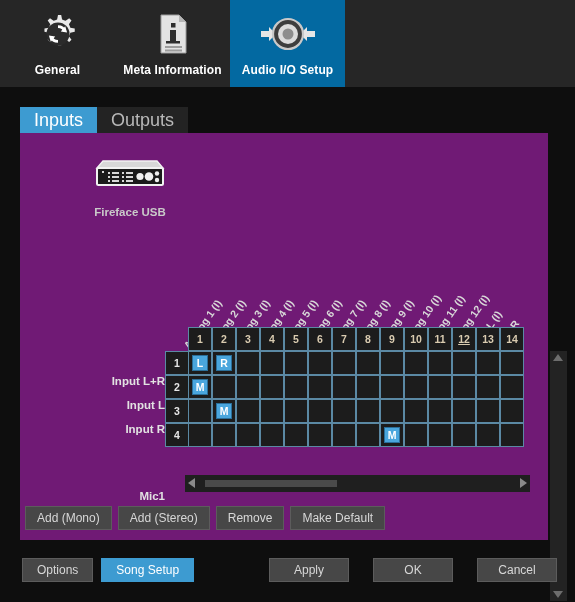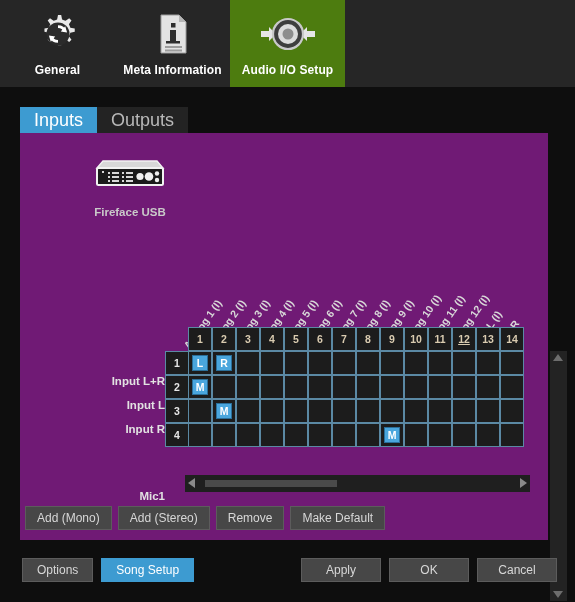--- a/index.html
+++ b/index.html
@@ -16,21 +16,21 @@
     background: #262626;
     display: flex; align-items: stretch;
   }
   .toptab {
     width: 115px; height: 87px;
     display: flex; flex-direction: column;
     align-items: center; justify-content: flex-start;
     padding-top: 9px;
     cursor: default;
   }
-  .toptab.active { background: #4d7c0f; }
+  .toptab.active { background: #0369a1; }
   .toptab .ticon {
     height: 50px; display: flex; align-items: center; justify-content: center;
   }
   .toptab .tlabel {
     color: #ffffff; font-size: 12px; font-weight: bold;
     margin-top: 4px; white-space: nowrap; letter-spacing: 0.1px;
   }
 
   
   #framebg {
@@ -168,21 +168,21 @@
     display: flex; gap: 6px;
   }
   #rowbtns .btn { padding: 0 11px; }
 
   #footleft {
     position: absolute; left: 22px; top: 558px; display: flex; gap: 8px;
   }
   #footleft .btn { padding: 0 14px; }
 
   #footright {
-    position: absolute; right: 18px; top: 558px; display: flex; gap: 8px;
+    position: absolute; right: 18px; top: 558px; display: flex; gap: 24px;
   }
   #footright .btn { width: 80px; }
 </style>
 </head>
 <body>
 
 <div id="toptabs">
 
   <div class="toptab" id="tab-general">
     <span class="ticon">

